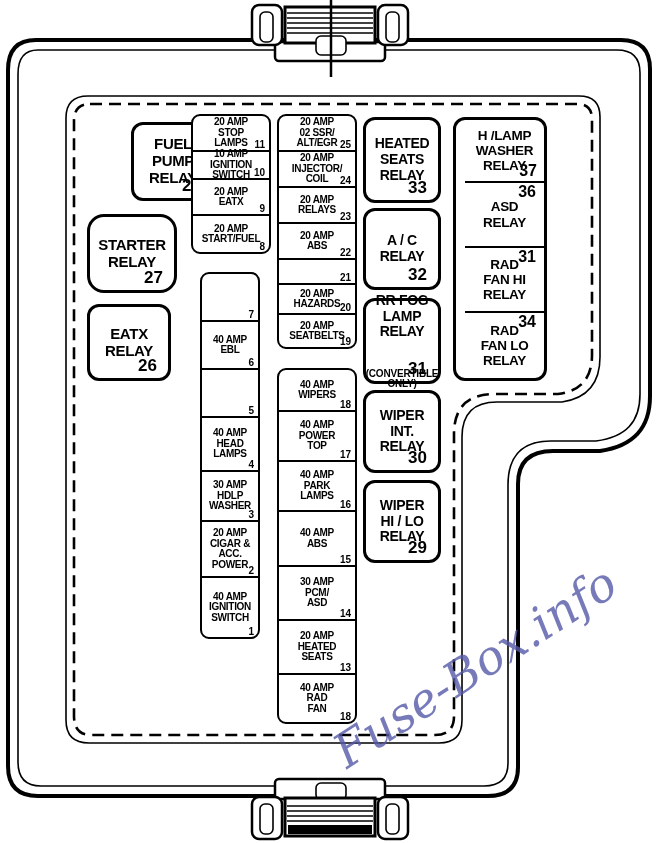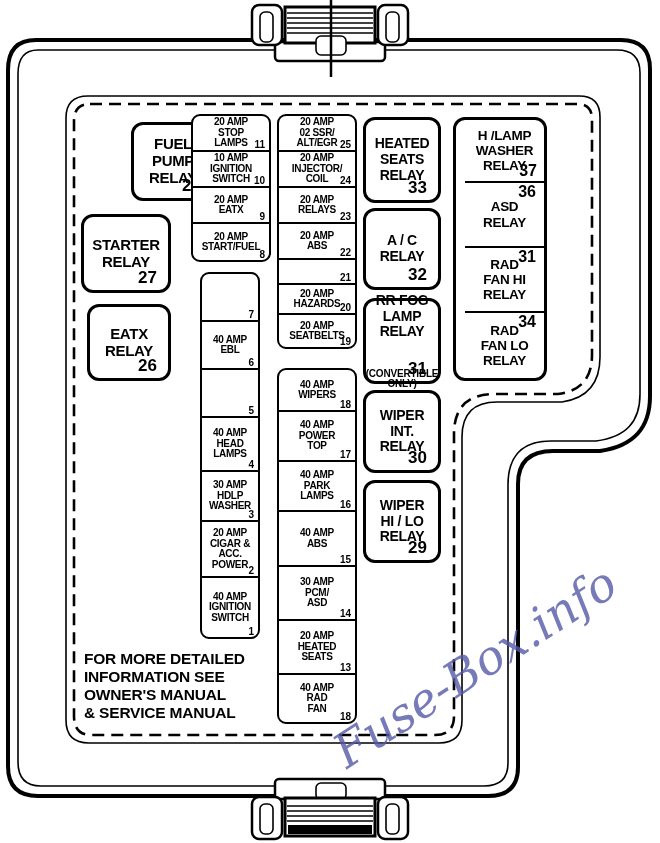--- a/index.html
+++ b/index.html
@@ -92,39 +92,39 @@
       <rect x="386" y="804" width="13" height="30" rx="5" fill="#fff" stroke="#000" stroke-width="1.6"></rect>
     </g>
   </svg>
 
   <div class="relay relay-left" style="left:87px;top:122px;width:84px;height:79px;margin-left:44px;">
     <span class="rl">FUEL
 PUMP
 RELAY</span>
     <span class="rn">28</span>
   </div>
-  <div class="relay relay-left" style="left:81px;top:214px;width:90px;height:79px;">
+  <div class="relay relay-left" style="left:87px;top:214px;width:90px;height:79px;border-radius:17px;">
     <span class="rl">STARTER
 RELAY</span>
     <span class="rn">27</span>
   </div>
   <div class="relay relay-left" style="left:87px;top:304px;width:84px;height:77px;">
     <span class="rl">EATX
 RELAY</span>
     <span class="rn">26</span>
   </div>
 
   <div class="grp" style="left:191px;top:114px;width:80px;">
     <div class="cell" style="height:36px;">
       <span class="cl">20 AMP
 STOP
 LAMPS</span>
       <span class="cn">11</span>
     </div>
-    <div class="cell" style="height:36px;padding-left:27px;">
+    <div class="cell" style="height:28px;padding-left:27px;">
       <span class="cl">10 AMP
 IGNITION
 SWITCH</span>
       <span class="cn">10</span>
     </div>
     <div class="cell" style="height:36px;">
       <span class="cl">20 AMP
 EATX</span>
       <span class="cn">9</span>
     </div>
@@ -309,20 +309,16 @@
       <span class="rn-t">31</span>
     </div>
     <div class="rcell" style="height:65px;">
       <span class="rl">RAD
 FAN LO
 RELAY</span>
       <span class="rn-t">34</span>
     </div>
   </div>
 
-  <div id="footer-note">FOR MORE DETAILED
-INFORMATION SEE
-OWNER'S MANUAL
-&amp; SERVICE MANUAL</div>
 
   <div id="watermark" style="color: rgb(85, 89, 168);">Fuse-Box.info</div>
 
 </div>
 
 </body></html>

